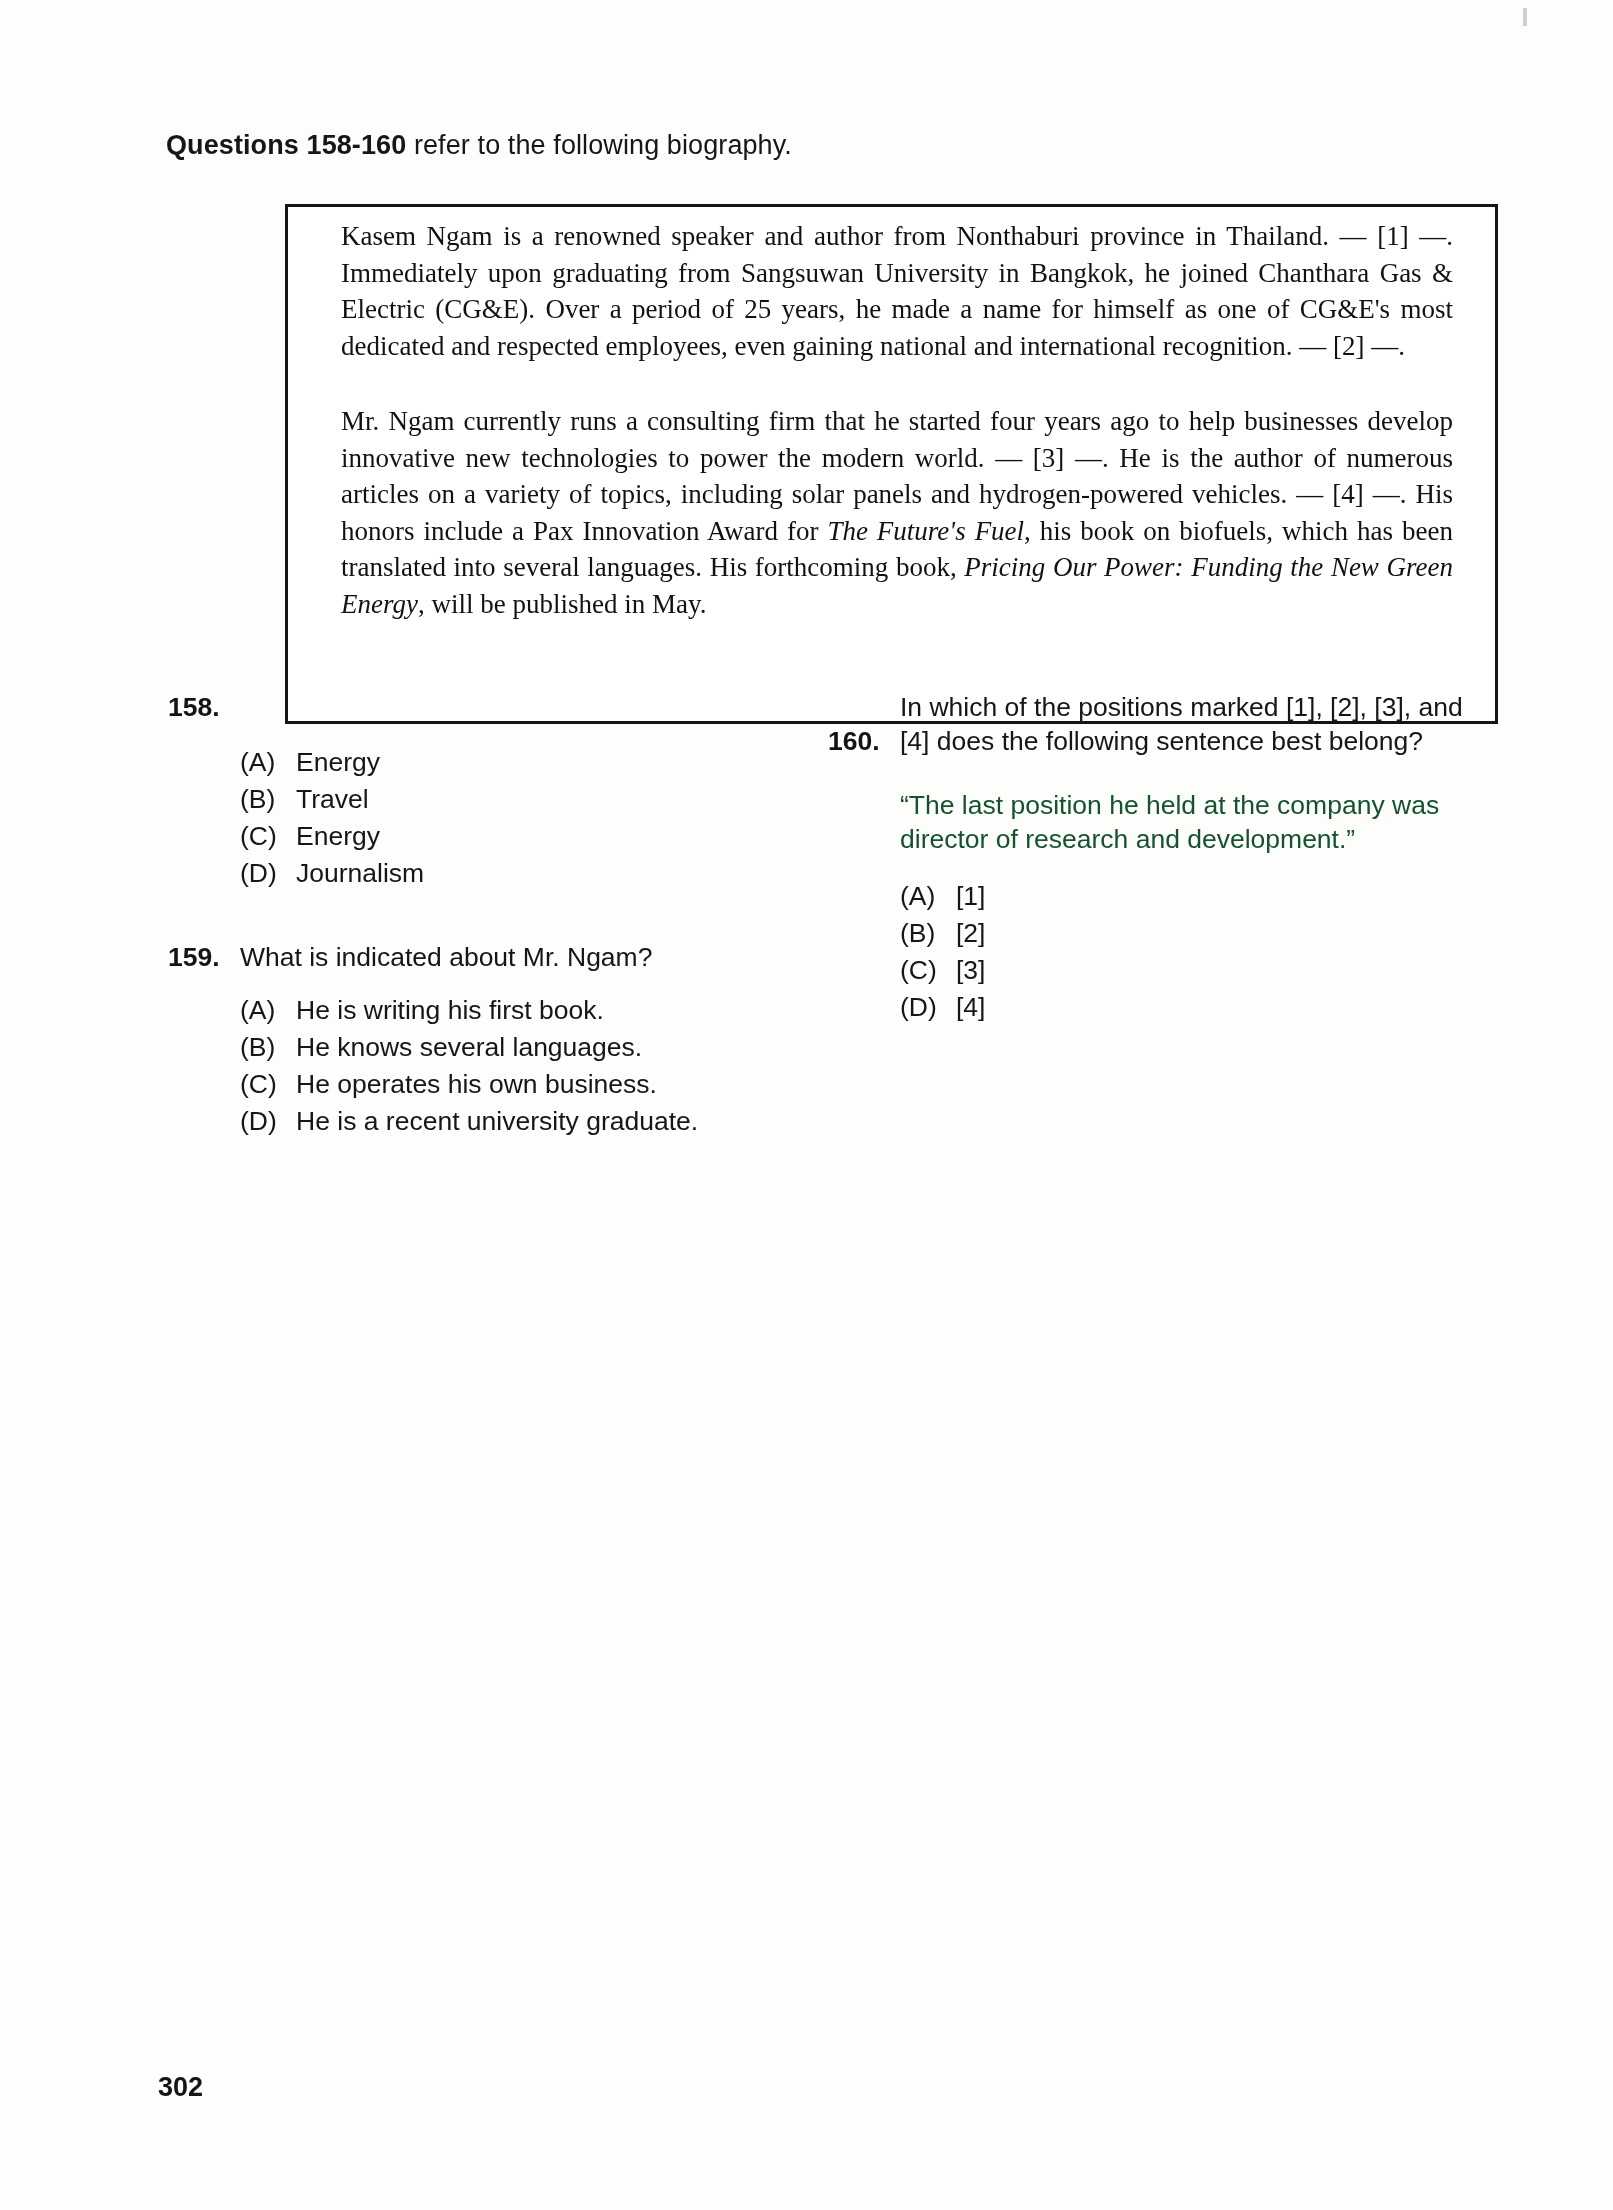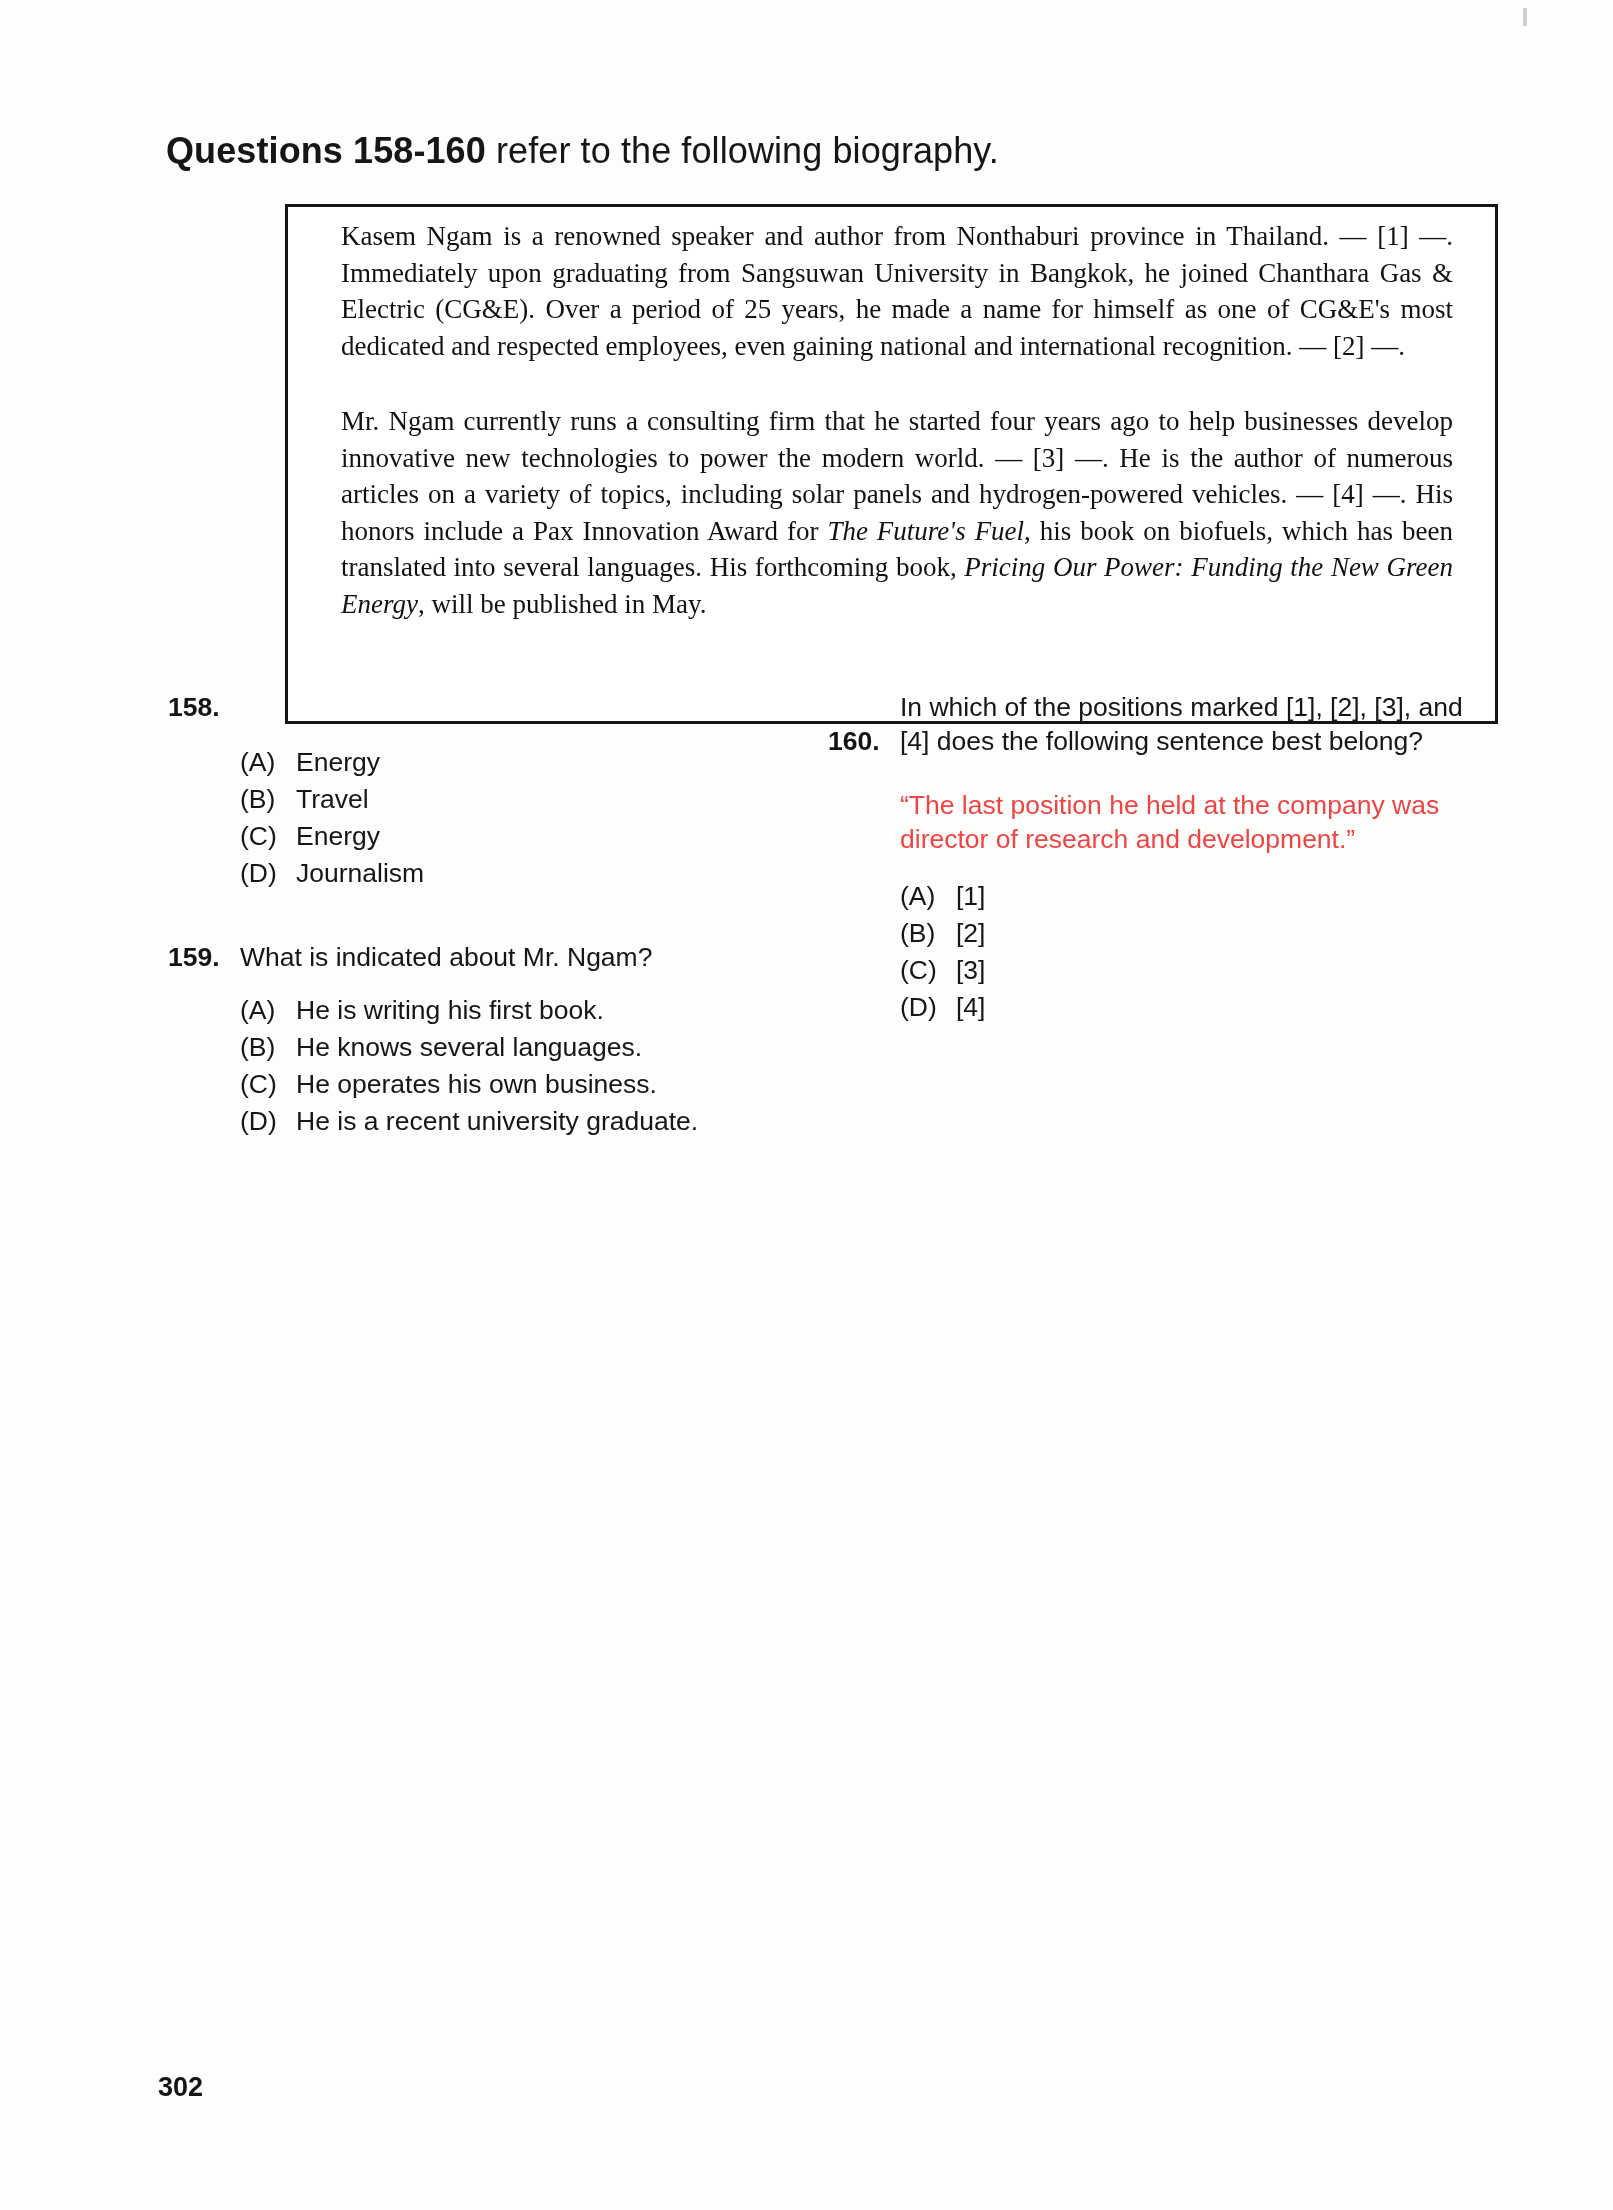--- a/index.html
+++ b/index.html
@@ -32,21 +32,21 @@
     height: 18px;
     background: #b8b8b8;
     opacity: .65;
   }
 
   
   .header-line {
     position: absolute;
     left: 166px;
     top: 130px;
-    font-size: 36px;
+    font-size: 27px;
     letter-spacing: .1px;
     color: #161616;
     white-space: nowrap;
   }
   .header-line .bold {
     font-weight: bold;
   }
 
   
   .passage-box {
@@ -115,21 +115,21 @@
   .q-text {
     font-size: 26.5px;
     line-height: 34px;
     color: #161616;
   }
   .q-quote {
     margin-left: 72px;
     margin-top: 30px;
     font-size: 26.5px;
     line-height: 34px;
-    color: #ef4444;
+    color: #14532d;
   }
   .choices {
     margin-left: 72px;
     margin-top: 18px;
   }
   .choice {
     display: flex;
     align-items: flex-start;
     font-size: 26.5px;
     line-height: 37px;

